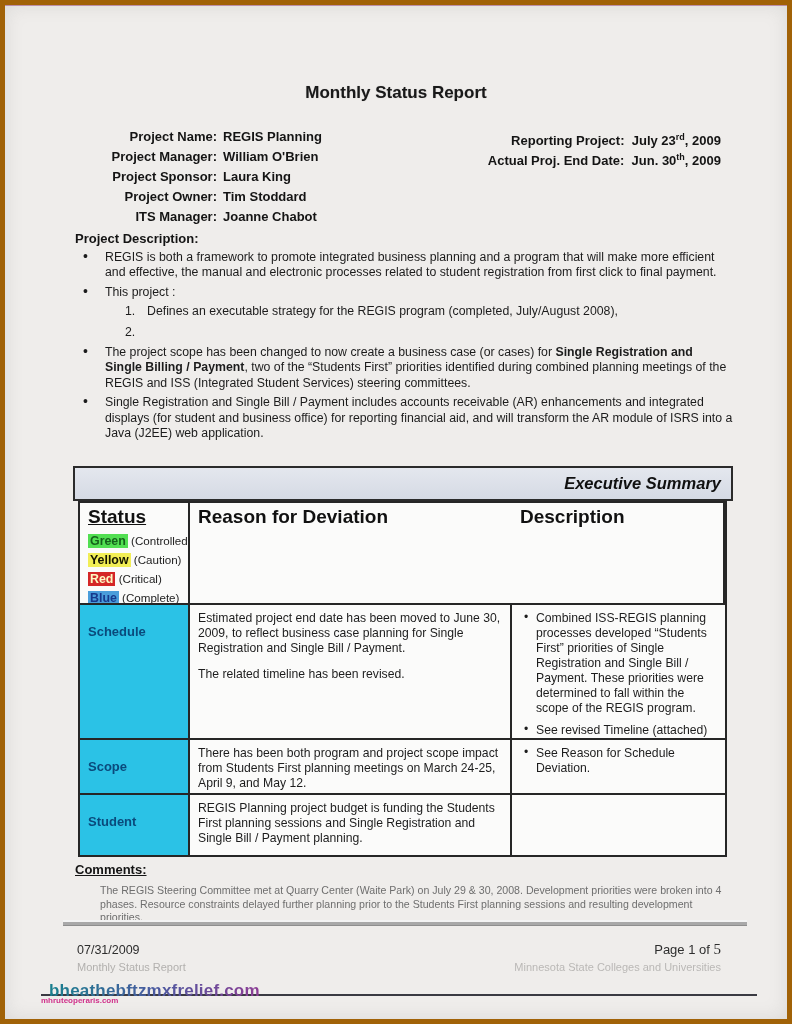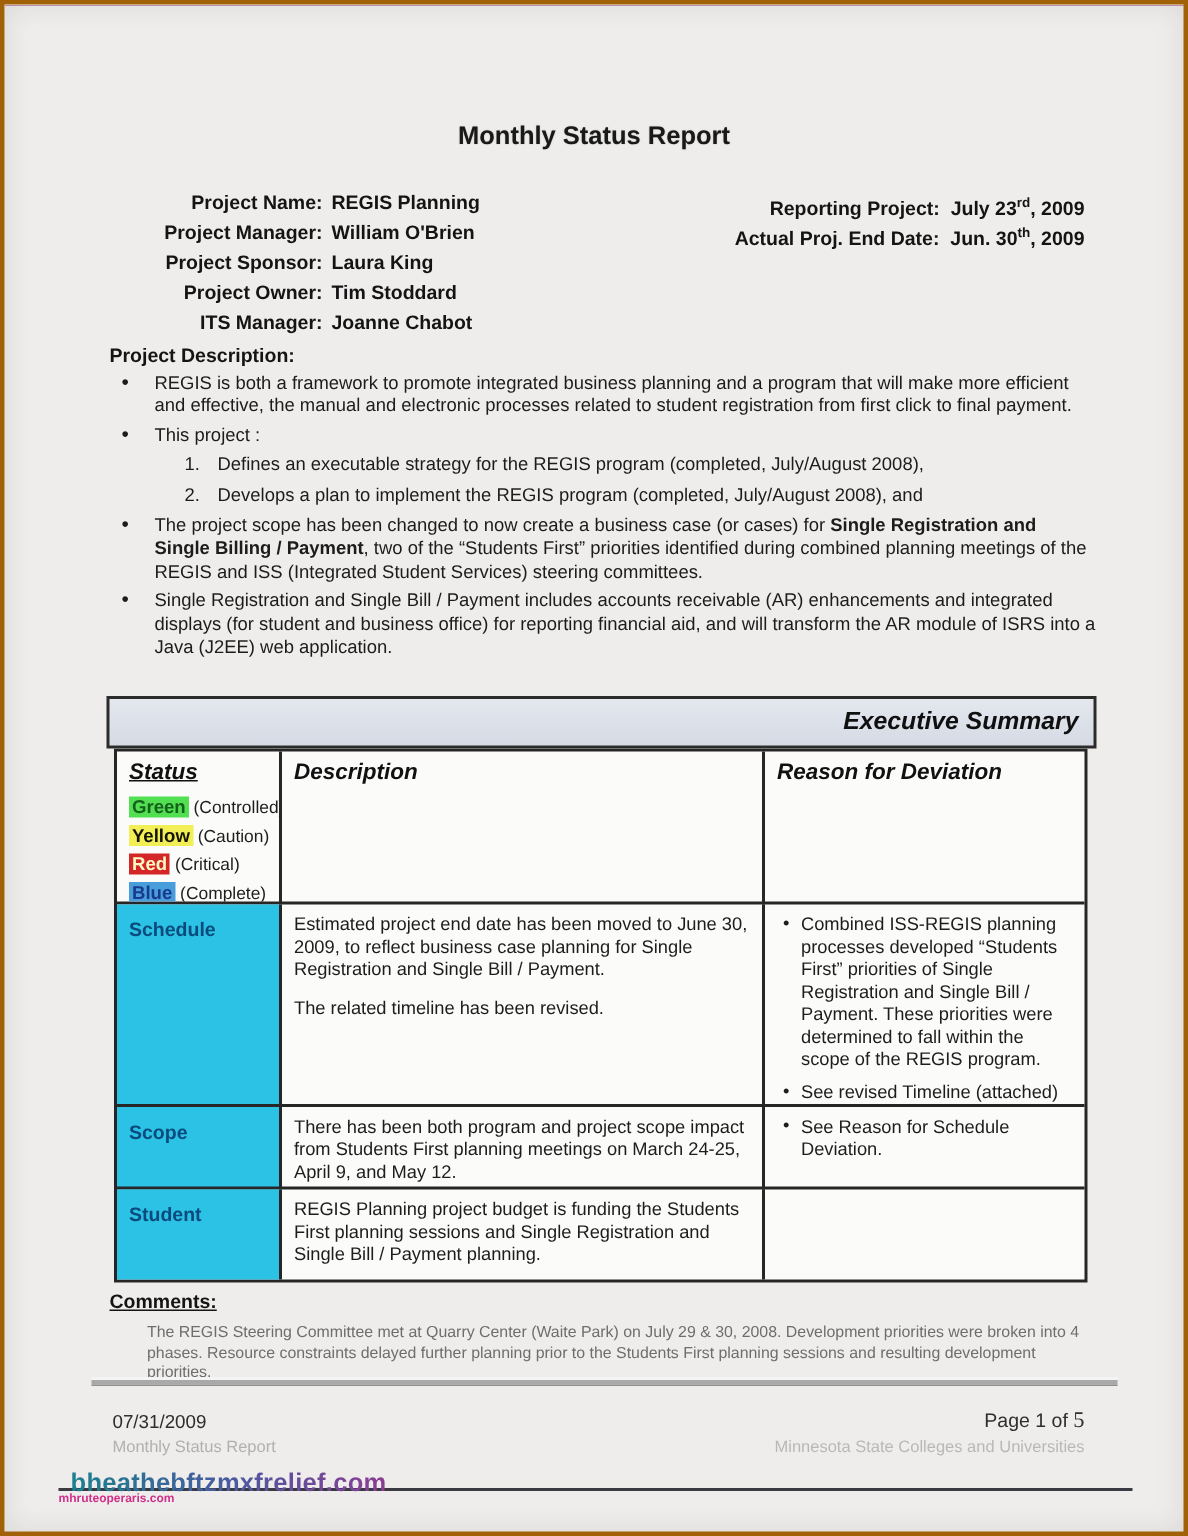--- a/index.html
+++ b/index.html
@@ -4,21 +4,21 @@
 <style>
   html,body{margin:0;padding:0;}
   body{
     width:792px;height:1024px;
     font-family:"Liberation Sans","DejaVu Sans",sans-serif;
     background:#efedeb;
   }
   .page{
     position:relative;width:792px;height:1024px;box-sizing:border-box;
     background:#efedeb;
-    border:3px solid #a16207;
+    border:5px solid #a16207;
     box-shadow:inset 0 1px 0 rgba(140,40,100,.45), inset 0 0 18px rgba(120,120,120,.18);
     overflow:hidden;
   }
   
   .doc-title{
     position:absolute;top:78px;left:0;width:100%;
     text-align:center;font-size:17px;font-weight:bold;color:#191919;
     text-shadow:0 0 1px rgba(0,0,0,.25);
   }
   .info-left{position:absolute;top:122px;left:70px;font-size:13px;font-weight:bold;color:#141414;}
@@ -53,29 +53,29 @@
   
   .exec-table{
     position:absolute;left:73px;top:496px;width:649px;height:356px;box-sizing:border-box;
     display:grid;grid-template-columns:110px 322px 1fr;grid-template-rows:102px 135px 55px 1fr;
     border:2px solid #262626;background:#fbfbfa;
   }
   .cell{border-right:2px solid #262626;border-bottom:2px solid #262626;
     padding:6px 8px;font-size:12.2px;line-height:15px;color:#1d1d1d;box-sizing:border-box;overflow:hidden;}
   .cell.last-col{border-right:none;}
   .cell.last-row{border-bottom:none;}
-  .col-hdr{font-size:15px;font-weight:bold;color:#111;font-style:italic;}
+  .col-hdr{font-size:19px;font-weight:bold;color:#111;}
   .status-hdr{text-decoration:underline;margin-bottom:7px;}
   .legend-line{height:19px;line-height:19px;white-space:nowrap;font-size:11.6px;}
   .chip{font-weight:bold;font-size:12.4px;padding:0 2px;}
   .chip-green{background:#52df52;color:#14611b;}
   .chip-yellow{background:#f2ee55;color:#141400;}
   .chip-red{background:#d42626;color:#fef9c3;}
   .chip-blue{background:#4a9ddb;color:#173a8c;}
-  .label-cell{background:#2bc2e6;font-weight:bold;font-size:13px;color:#0a4a7c;padding-top:9px;}
+  .label-cell{background:#2bc2e6;font-weight:bold;font-size:13px;color:#0a4a7c;padding-top:19px;}
   .desc-cell p{margin:0 0 11px 0;}
   .reason-list{margin:0;padding:0 0 0 16px;list-style:none;}
   .reason-list li{position:relative;margin-bottom:7px;}
   .reason-list li::before{content:"•";position:absolute;left:-12px;top:-1px;}
   
   .ph-comments{top:857px;text-decoration:underline;}
   .comments-text{
     position:absolute;top:879px;left:95px;width:636px;
     font-size:10.6px;line-height:13.5px;color:#6e6e6e;
   }
@@ -149,21 +149,20 @@
     </li>
     <li>
       <span>This project :</span>
       <ol class="sub-ol">
         <li>
           <span class="num">1.</span>
           <span>Defines an executable strategy for the REGIS program  (completed, July/August 2008),</span>
         </li>
         <li>
           <span class="num">2.</span>
-          <span>Develops a plan to implement the REGIS program (completed, July/August 2008), and</span>
         </li>
       </ol>
     </li>
     <li>
       <span>The project scope has been changed to now create a business case (or cases) for </span><span class="b">Single Registration and Single Billing / Payment</span><span>, two of the “Students First” priorities identified during combined planning meetings of the REGIS and ISS (Integrated Student Services) steering committees.</span>
     </li>
     <li>
       <span>Single Registration and Single Bill / Payment includes accounts receivable (AR) enhancements and integrated displays (for student and business office) for reporting financial aid, and will transform the AR module of ISRS into a Java (J2EE) web application.</span>
     </li>
   </ul>
@@ -180,22 +179,22 @@
       <div class="legend-line">
         <span class="chip chip-yellow">Yellow</span><span> (Caution)</span>
       </div>
       <div class="legend-line">
         <span class="chip chip-red">Red</span><span> (Critical)</span>
       </div>
       <div class="legend-line">
         <span class="chip chip-blue">Blue</span><span> (Complete)</span>
       </div>
     </div>
+    <div class="cell col-hdr last-col">Reason for Deviation</div>
     <div class="cell col-hdr">Description</div>
-    <div class="cell col-hdr last-col">Reason for Deviation</div>
 
     <div class="cell label-cell">Schedule</div>
     <div class="cell desc-cell">
       <p>Estimated project end date has been moved to June 30, 2009, to reflect business case planning for Single Registration and Single Bill / Payment.</p>
       <p>The related timeline has been revised.</p>
     </div>
     <div class="cell last-col">
       <ul class="reason-list">
         <li>Combined ISS-REGIS planning processes developed “Students First” priorities of Single Registration and Single Bill / Payment.  These priorities were determined to fall within the scope of the REGIS program.</li>
         <li>See revised Timeline (attached)</li>

